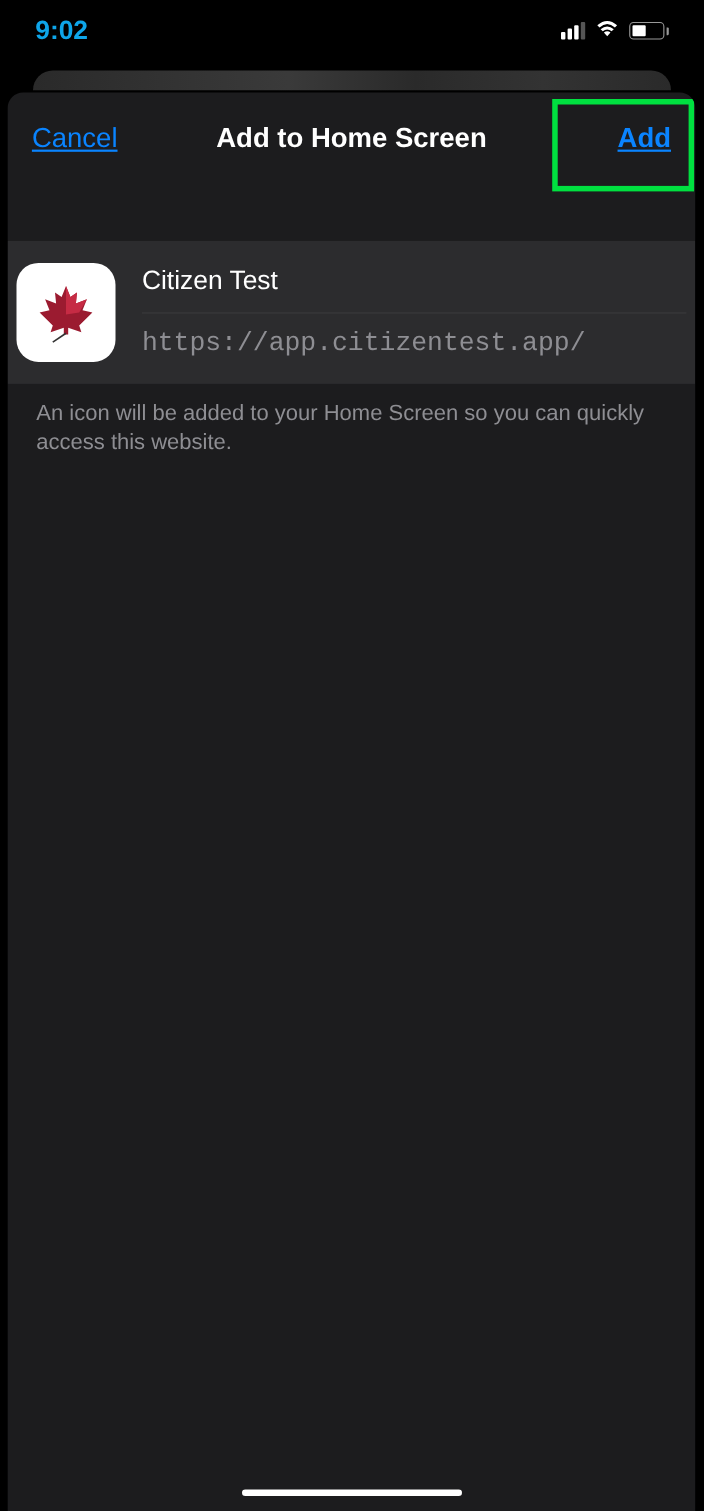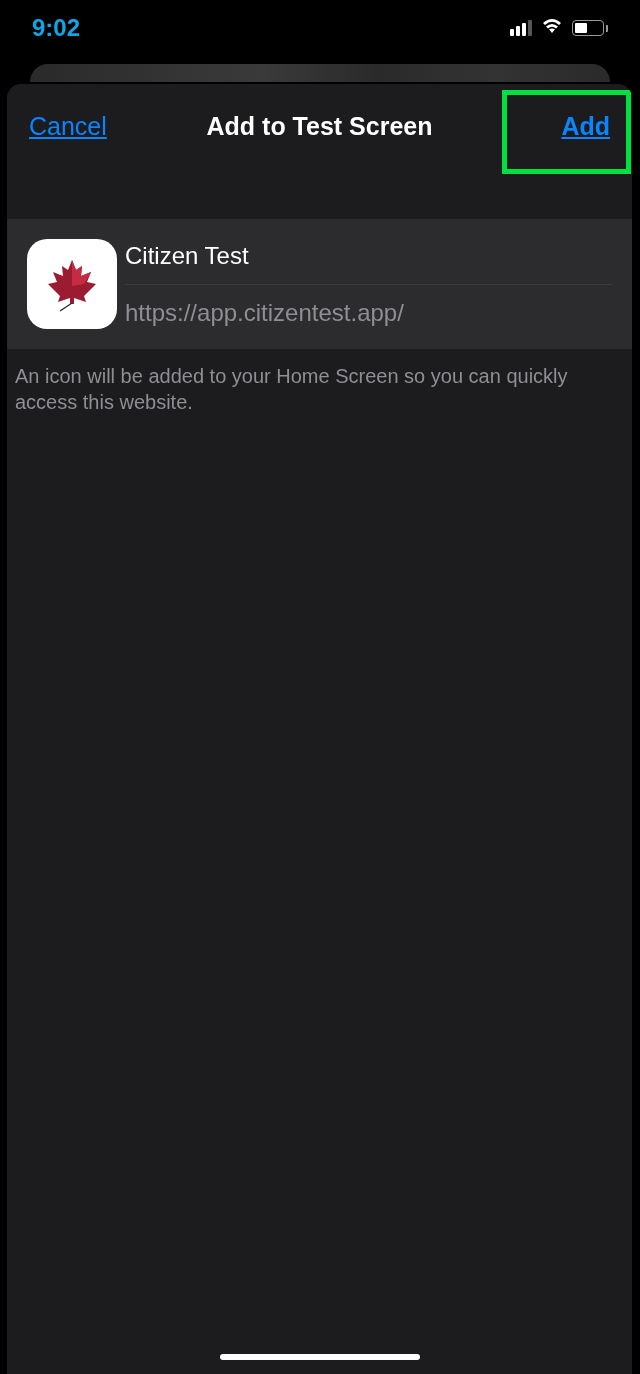--- a/index.html
+++ b/index.html
@@ -146,22 +146,22 @@
       width: 129px;
       height: 84px;
       border: 5px solid #00e040;
       pointer-events: none;
     }
     
     .form-row {
       background: #2c2c2e;
       display: flex;
       align-items: center;
-      gap: 8px;
-      padding: 20px 20px;
+      gap: 24px;
+      padding: 20px 8px;
       margin-top: 38px;
     }
     
     .app-icon {
       width: 90px;
       height: 90px;
       border-radius: 20px;
       background: #fff;
       display: flex;
       align-items: center;
@@ -190,26 +190,27 @@
     
     .divider {
       height: 1px;
       background: #3a3a3c;
     }
     
     .url-field {
       font-size: 24px;
       color: #8e8e93;
       padding-top: 14px;
+      font-family: Liberation Mono, monospace;
     }
     
     .help-text {
       font-size: 20px;
       color: #8e8e93;
-      padding: 14px 8px;
+      padding: 14px 26px;
       line-height: 1.3;
     }
     
     .home-indicator {
       position: absolute;
       bottom: 14px;
       left: 50%;
       transform: translateX(-50%);
       width: 200px;
       height: 6px;
@@ -243,21 +244,21 @@
       <div class="battery-tip"></div>
     </div>
   </div>
 </div>
 
 <div class="tab-handle"></div>
 
 <div class="sheet">
   <div class="sheet-header">
     <button class="btn-cancel">Cancel</button>
-    <div class="header-title">Add to Test Screen</div>
+    <div class="header-title">Add to Home Screen</div>
     <button class="btn-add">Add</button>
     <div class="add-highlight"></div>
   </div>
 
   <div class="form-row">
     <div class="app-icon">
       <svg viewBox="0 0 56 56">
         <path fill="#9b1b30" d="M28 4 L32 14 L38 10 L37 20 L47 16 L43 26 L52 28 L40 40 L42 46 L30 42 L30 48 L26 48 L26 42 L14 46 L16 40 L4 28 L13 26 L9 16 L19 20 L18 10 L24 14 Z"></path>
         <path fill="#c62b44" d="M28 4 L32 14 L38 10 L37 20 L47 16 L40 28 L28 30 Z"></path>
         <line x1="28" y1="47" x2="16" y2="55" stroke="#333" stroke-width="1.5"></line>

